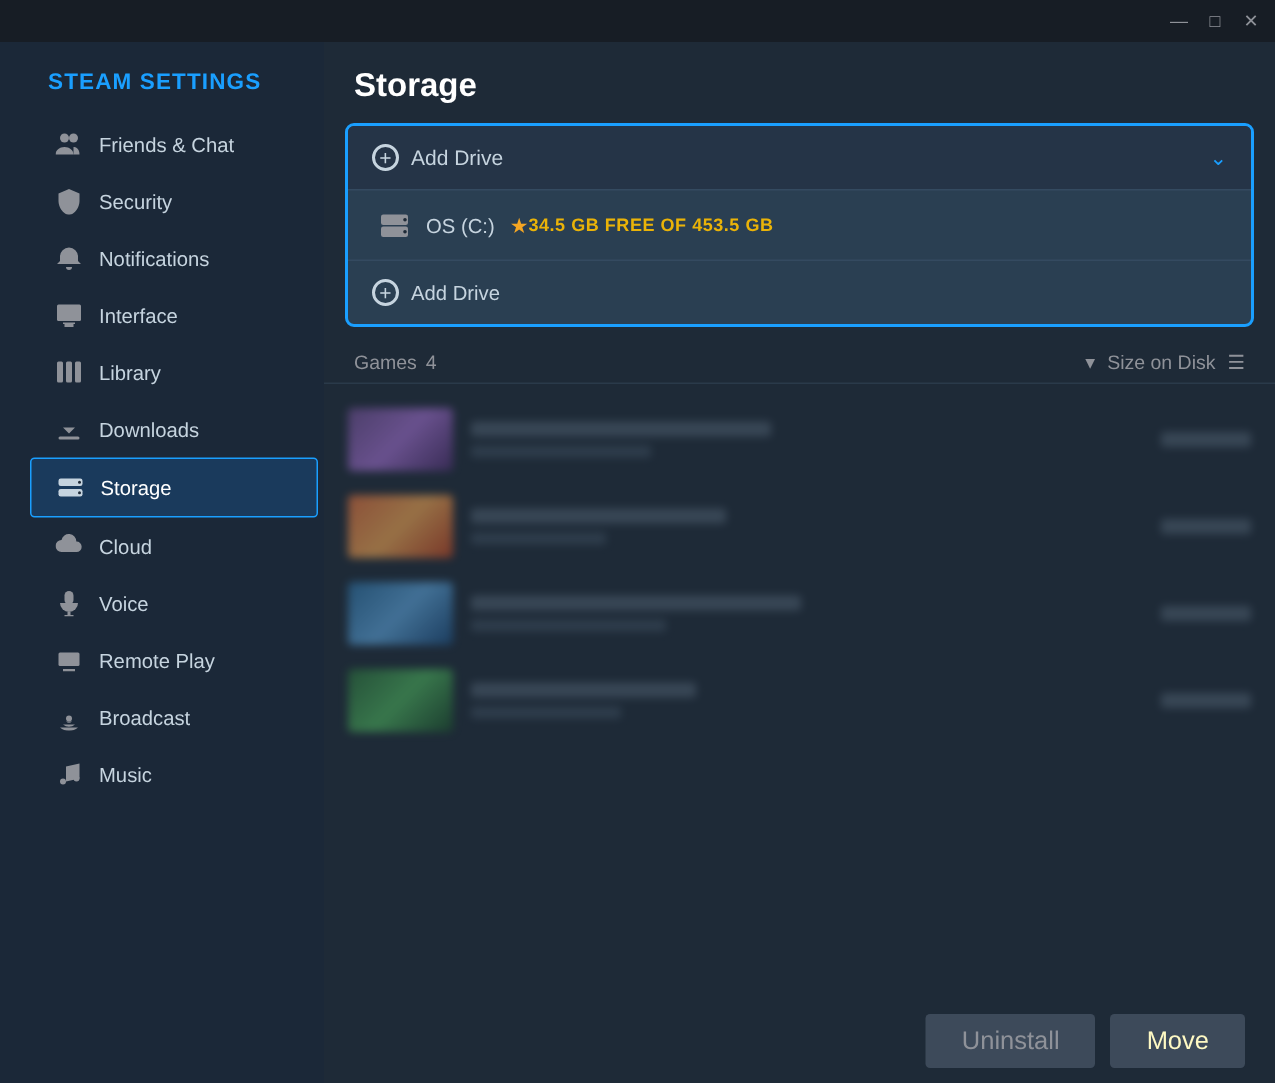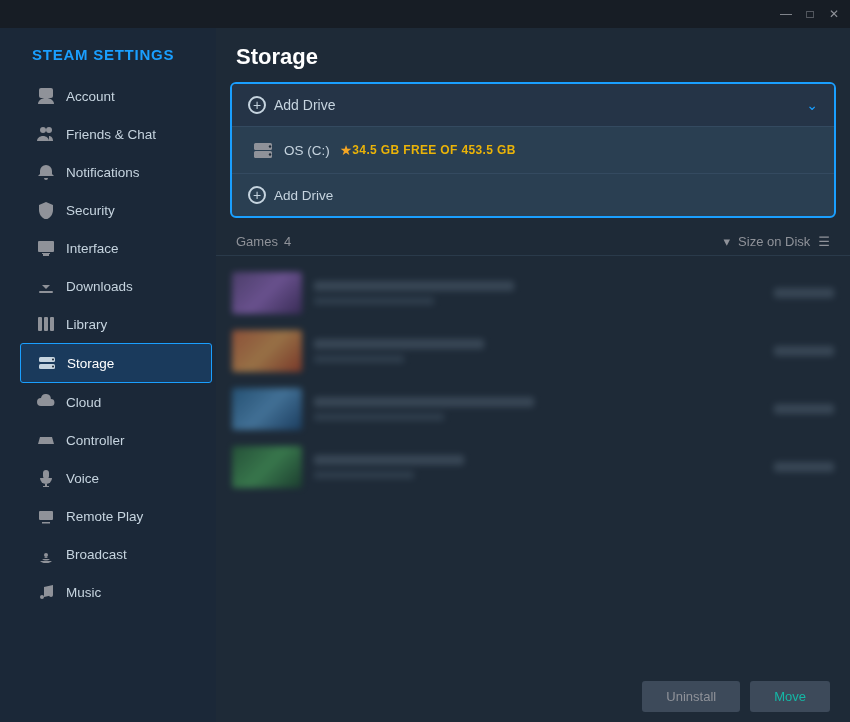--- a/index.html
+++ b/index.html
@@ -270,32 +270,32 @@
     .content-footer {
       padding: 10px 20px;
       display: flex;
       justify-content: flex-end;
       gap: 10px;
       background: #1e2a37;
     }
     .footer-btn {
       padding: 8px 24px;
       border-radius: 3px;
-      font-size: 13px;
+      font-size: 17px;
       cursor: pointer;
       border: none;
       font-weight: 500;
     }
     .footer-btn.uninstall {
       background: #3d4a5a;
       color: #8f9299;
     }
     .footer-btn.move {
       background: #3d4a5a;
-      color: #14b8a6;
+      color: #fef9c3;
     }
 
     
     svg { display: block; }
   </style>
 </head>
 <body>
 
 <div class="title-bar">
   <div class="title-bar-controls">
@@ -303,92 +303,83 @@
     <button class="title-btn">□</button>
     <button class="title-btn">✕</button>
   </div>
 </div>
 
 <div class="app-body">
 
   <div class="sidebar">
     <div class="sidebar-title">STEAM SETTINGS</div>
 
-    <div class="sidebar-item">
-      <span class="sidebar-icon">
-        <svg width="18" height="18" viewBox="0 0 18 18" fill="currentColor">
-          <rect x="2" y="1" width="14" height="10" rx="2"></rect>
-          <path d="M1 17c0-3.3 3.1-6 8-6s8 2.7 8 6H1z"></path>
-        </svg>
-      </span>
-      <span>Account</span>
-    </div>
 
     <div class="sidebar-item">
       <span class="sidebar-icon">
         <svg width="18" height="18" viewBox="0 0 18 18" fill="currentColor">
           <circle cx="6" cy="5" r="3"></circle>
           <circle cx="12" cy="5" r="3"></circle>
           <path d="M0 16c0-2.8 2.7-5 6-5s6 2.2 6 5H0z"></path>
           <path d="M12 11c1.5 0 4 1 4 5h-4v-5z"></path>
         </svg>
       </span>
       <span>Friends &amp; Chat</span>
     </div>
 
 
     <div class="sidebar-item">
       <span class="sidebar-icon">
         <svg width="18" height="18" viewBox="0 0 18 18" fill="currentColor">
+          <path d="M9 1L2 4v5c0 4.4 3.1 8.5 7 9.5 3.9-1 7-5.1 7-9.5V4L9 1z"></path>
+        </svg>
+      </span>
+      <span>Security</span>
+    </div>
+
+    <div class="sidebar-item">
+      <span class="sidebar-icon">
+        <svg width="18" height="18" viewBox="0 0 18 18" fill="currentColor">
           <path d="M9 2a6 6 0 016 6v3l2 2H1l2-2V8a6 6 0 016-6z"></path>
           <path d="M7 15a2 2 0 004 0H7z"></path>
         </svg>
       </span>
       <span>Notifications</span>
-    </div>
-
-    <div class="sidebar-item">
-      <span class="sidebar-icon">
-        <svg width="18" height="18" viewBox="0 0 18 18" fill="currentColor">
-          <path d="M9 1L2 4v5c0 4.4 3.1 8.5 7 9.5 3.9-1 7-5.1 7-9.5V4L9 1z"></path>
-        </svg>
-      </span>
-      <span>Security</span>
     </div>
 
     <div class="sidebar-item">
       <span class="sidebar-icon">
         <svg width="18" height="18" viewBox="0 0 18 18" fill="currentColor">
           <rect x="1" y="2" width="16" height="11" rx="1"></rect>
           <rect x="6" y="15" width="6" height="2"></rect>
           <rect x="5" y="14" width="8" height="1"></rect>
         </svg>
       </span>
       <span>Interface</span>
     </div>
 
     <div class="sidebar-item">
       <span class="sidebar-icon">
         <svg width="18" height="18" viewBox="0 0 18 18" fill="currentColor">
-          <path d="M9 2v9M5 8l4 4 4-4"></path>
-          <rect x="2" y="14" width="14" height="2" rx="1"></rect>
-        </svg>
-      </span>
-      <span>Downloads</span>
-    </div>
-
-    <div class="sidebar-item">
-      <span class="sidebar-icon">
-        <svg width="18" height="18" viewBox="0 0 18 18" fill="currentColor">
           <rect x="1" y="2" width="4" height="14" rx="1"></rect>
           <rect x="7" y="2" width="4" height="14" rx="1"></rect>
           <rect x="13" y="2" width="4" height="14" rx="1"></rect>
         </svg>
       </span>
       <span>Library</span>
+    </div>
+
+    <div class="sidebar-item">
+      <span class="sidebar-icon">
+        <svg width="18" height="18" viewBox="0 0 18 18" fill="currentColor">
+          <path d="M9 2v9M5 8l4 4 4-4"></path>
+          <rect x="2" y="14" width="14" height="2" rx="1"></rect>
+        </svg>
+      </span>
+      <span>Downloads</span>
     </div>
 
     <div class="sidebar-item active">
       <span class="sidebar-icon">
         <svg width="18" height="18" viewBox="0 0 18 18" fill="currentColor">
           <rect x="1" y="3" width="16" height="5" rx="1.5"></rect>
           <rect x="1" y="10" width="16" height="5" rx="1.5"></rect>
           <circle cx="15" cy="5.5" r="1" fill="#1e2a37"></circle>
           <circle cx="15" cy="12.5" r="1" fill="#1e2a37"></circle>
         </svg>
@@ -399,32 +390,20 @@
     <div class="sidebar-item">
       <span class="sidebar-icon">
         <svg width="18" height="18" viewBox="0 0 18 18" fill="currentColor">
           <path d="M14 13H4a4 4 0 010-8 5 5 0 019.9 1A3 3 0 0114 13z"></path>
         </svg>
       </span>
       <span>Cloud</span>
     </div>
 
 
-    <div class="sidebar-item">
-      <span class="sidebar-icon">
-        <svg width="18" height="18" viewBox="0 0 18 18" fill="currentColor">
-          <path d="M3 6h12l2 7H1L3 6z"></path>
-          <rect x="6" y="8" width="2" height="3"></rect>
-          <rect x="5" y="9" width="4" height="1"></rect>
-          <circle cx="12" cy="9" r="1"></circle>
-          <circle cx="14" cy="9" r="1"></circle>
-        </svg>
-      </span>
-      <span>Controller</span>
-    </div>
 
     <div class="sidebar-item">
       <span class="sidebar-icon">
         <svg width="18" height="18" viewBox="0 0 18 18" fill="currentColor">
           <rect x="6" y="1" width="6" height="9" rx="3"></rect>
           <path d="M3 9a6 6 0 0012 0"></path>
           <rect x="8" y="15" width="2" height="2"></rect>
           <rect x="6" y="17" width="6" height="1"></rect>
         </svg>
       </span>

